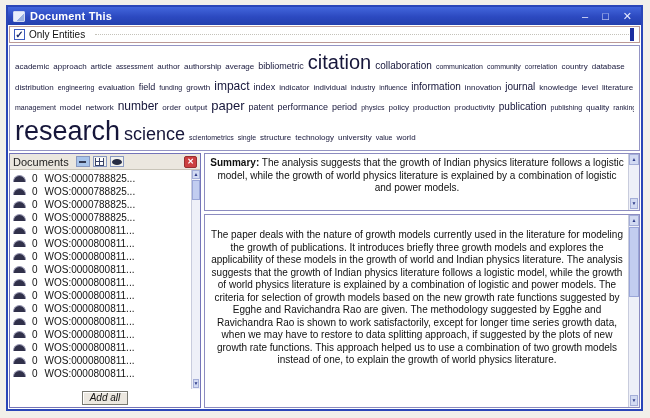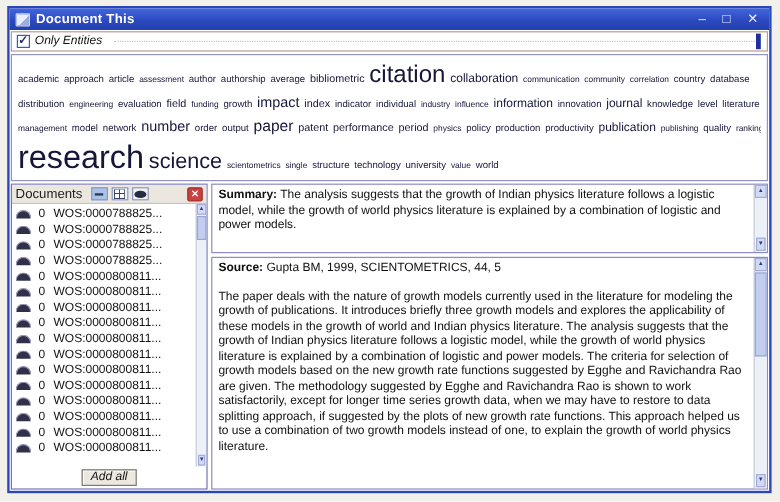--- a/index.html
+++ b/index.html
@@ -40,38 +40,38 @@
   
   .entities-bar {
     margin:1px 1px 0 1px; height:17px; border:1px solid #bc9a96; background:#fff;
     display:flex; align-items:center; padding:0 4px; gap:4px; flex:0 0 auto;
   }
   .checkbox {
     width:11px; height:11px; border:1px solid #3a5ac0; background:#fff;
     display:flex; align-items:center; justify-content:center;
   }
   .checkbox span { font-size:10px; line-height:10px; color:#1a2a6a; font-weight:bold; }
-  .entities-label { font-size:10px; color:#111;font-style:italic; }
+  .entities-label { font-size:10px; color:#111; }
   .slider-track { flex:1; position:relative; height:13px; margin-left:6px; }
   .slider-track::before {
     content:""; position:absolute; left:0; right:6px; top:6px;
     border-top:1px dotted #c4c2ba;
   }
   .slider-handle { position:absolute; right:1px; top:0; width:4px; height:13px; background:#1c2ea0; }
   
   .cloud-box {
     margin:2px 1px; border:1px solid #9494c4; background:#fff;
     height:106px; overflow:hidden; padding:3px 5px; flex:0 0 auto;
   }
   .cloud-line { white-space:nowrap; overflow:hidden; margin:2px 0; }
   .cloud-word { color:#16163a; margin-right:4px; cursor:default; }
   
   .bottom { flex:1; min-height:0; display:flex; gap:3px; margin:0 1px 1px 1px; }
   .docs-panel {
-    width:164px; flex:0 0 auto; border:1px solid #7474b8; background:#fff;
+    width:192px; flex:0 0 auto; border:1px solid #7474b8; background:#fff;
     display:flex; flex-direction:column;
   }
   .docs-header {
     height:16px; background:#ebe7df; border-bottom:1px solid #c8c4b8;
     display:flex; align-items:center; padding:0 3px; gap:3px; flex:0 0 auto;
   }
   .docs-title { font-size:11px; color:#222; margin-right:4px; }
   .tool-btn { width:14px; height:11px; border:1px solid #8898c0; background:#f2f2ee;
     display:flex; align-items:center; justify-content:center; }
   .tool-btn.selected { background:#a8c4ea; }
@@ -103,21 +103,21 @@
   .add-all-btn {
     font-size:10px; color:#111; background:#ece8e0; border:1px solid #7a7a72;
     box-shadow:inset 1px 1px 0 #fff; padding:0 7px; height:14px; line-height:12px;font-style:italic;
   }
   
   .right-panel { flex:1; min-width:0; display:flex; flex-direction:column; gap:3px; }
   .text-box { position:relative; border:1px solid #8c8cc0; background:#fff;
     padding:3px 15px 3px 5px; overflow:hidden; }
   .summary-box { flex:0 0 58px; }
   .detail-box { flex:1; min-height:0; }
-  .text-box .txt { font-size:10px; line-height:12.5px; color:#101010; }
+  .text-box .txt { font-size:10px; line-height:12.5px; color:#101010;text-align:center; }
   .text-box b { font-weight:bold; }
   .spacer { height:11px; }
   .box-scroll { position:absolute; right:0; top:0; bottom:0; width:11px;
     background:#eef0f8; border-left:1px solid #c8ccdd; }
   .box-scroll .scroll-btn { height:11px; }
   .thumb-tall { margin:1px 0; height:70px; background:#c2cdf0; border:1px solid #9aa6d8; }
 </style>
 </head>
 <body>
 
@@ -273,23 +273,20 @@
           <div class="scroll-btn">
               <span>▲</span>
             </div>
           <div class="scroll-btn bottom">
               <span>▼</span>
             </div>
         </div>
       </div>
 
       <div class="text-box detail-box">
-        <div class="txt">
-          <b>Source:</b><span> Gupta BM, 1999, SCIENTOMETRICS, 44, 5</span>
-        </div>
         <div class="spacer"></div>
         <div class="txt">The paper deals with the nature of growth models currently used in the literature for modeling the growth of publications. It introduces briefly three growth models and explores the applicability of these models in the growth of world and Indian physics literature. The analysis suggests that the growth of Indian physics literature follows a logistic model, while the growth of world physics literature is explained by a combination of logistic and power models. The criteria for selection of growth models based on the new growth rate functions suggested by Egghe and Ravichandra Rao are given. The methodology suggested by Egghe and Ravichandra Rao is shown to work satisfactorily, except for longer time series growth data, when we may have to restore to data splitting approach, if suggested by the plots of new growth rate functions. This approach helped us to use a combination of two growth models instead of one, to explain the growth of world physics literature.</div>
 
         <div class="box-scroll">
           <div class="scroll-btn">
               <span>▲</span>
             </div>
           <div class="scroll-thumb thumb-tall"></div>
           <div class="scroll-btn bottom">
               <span>▼</span>

